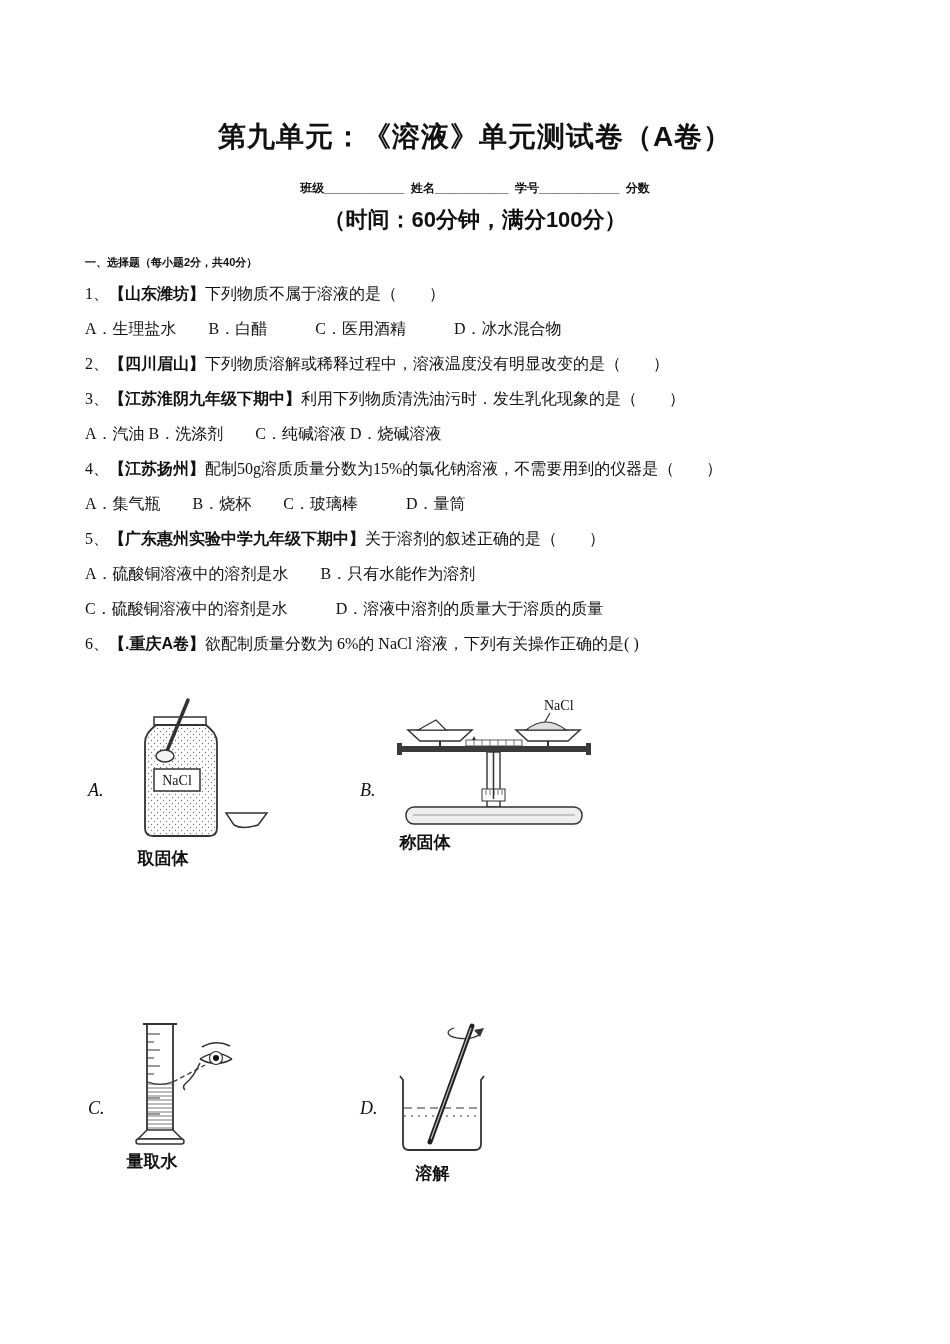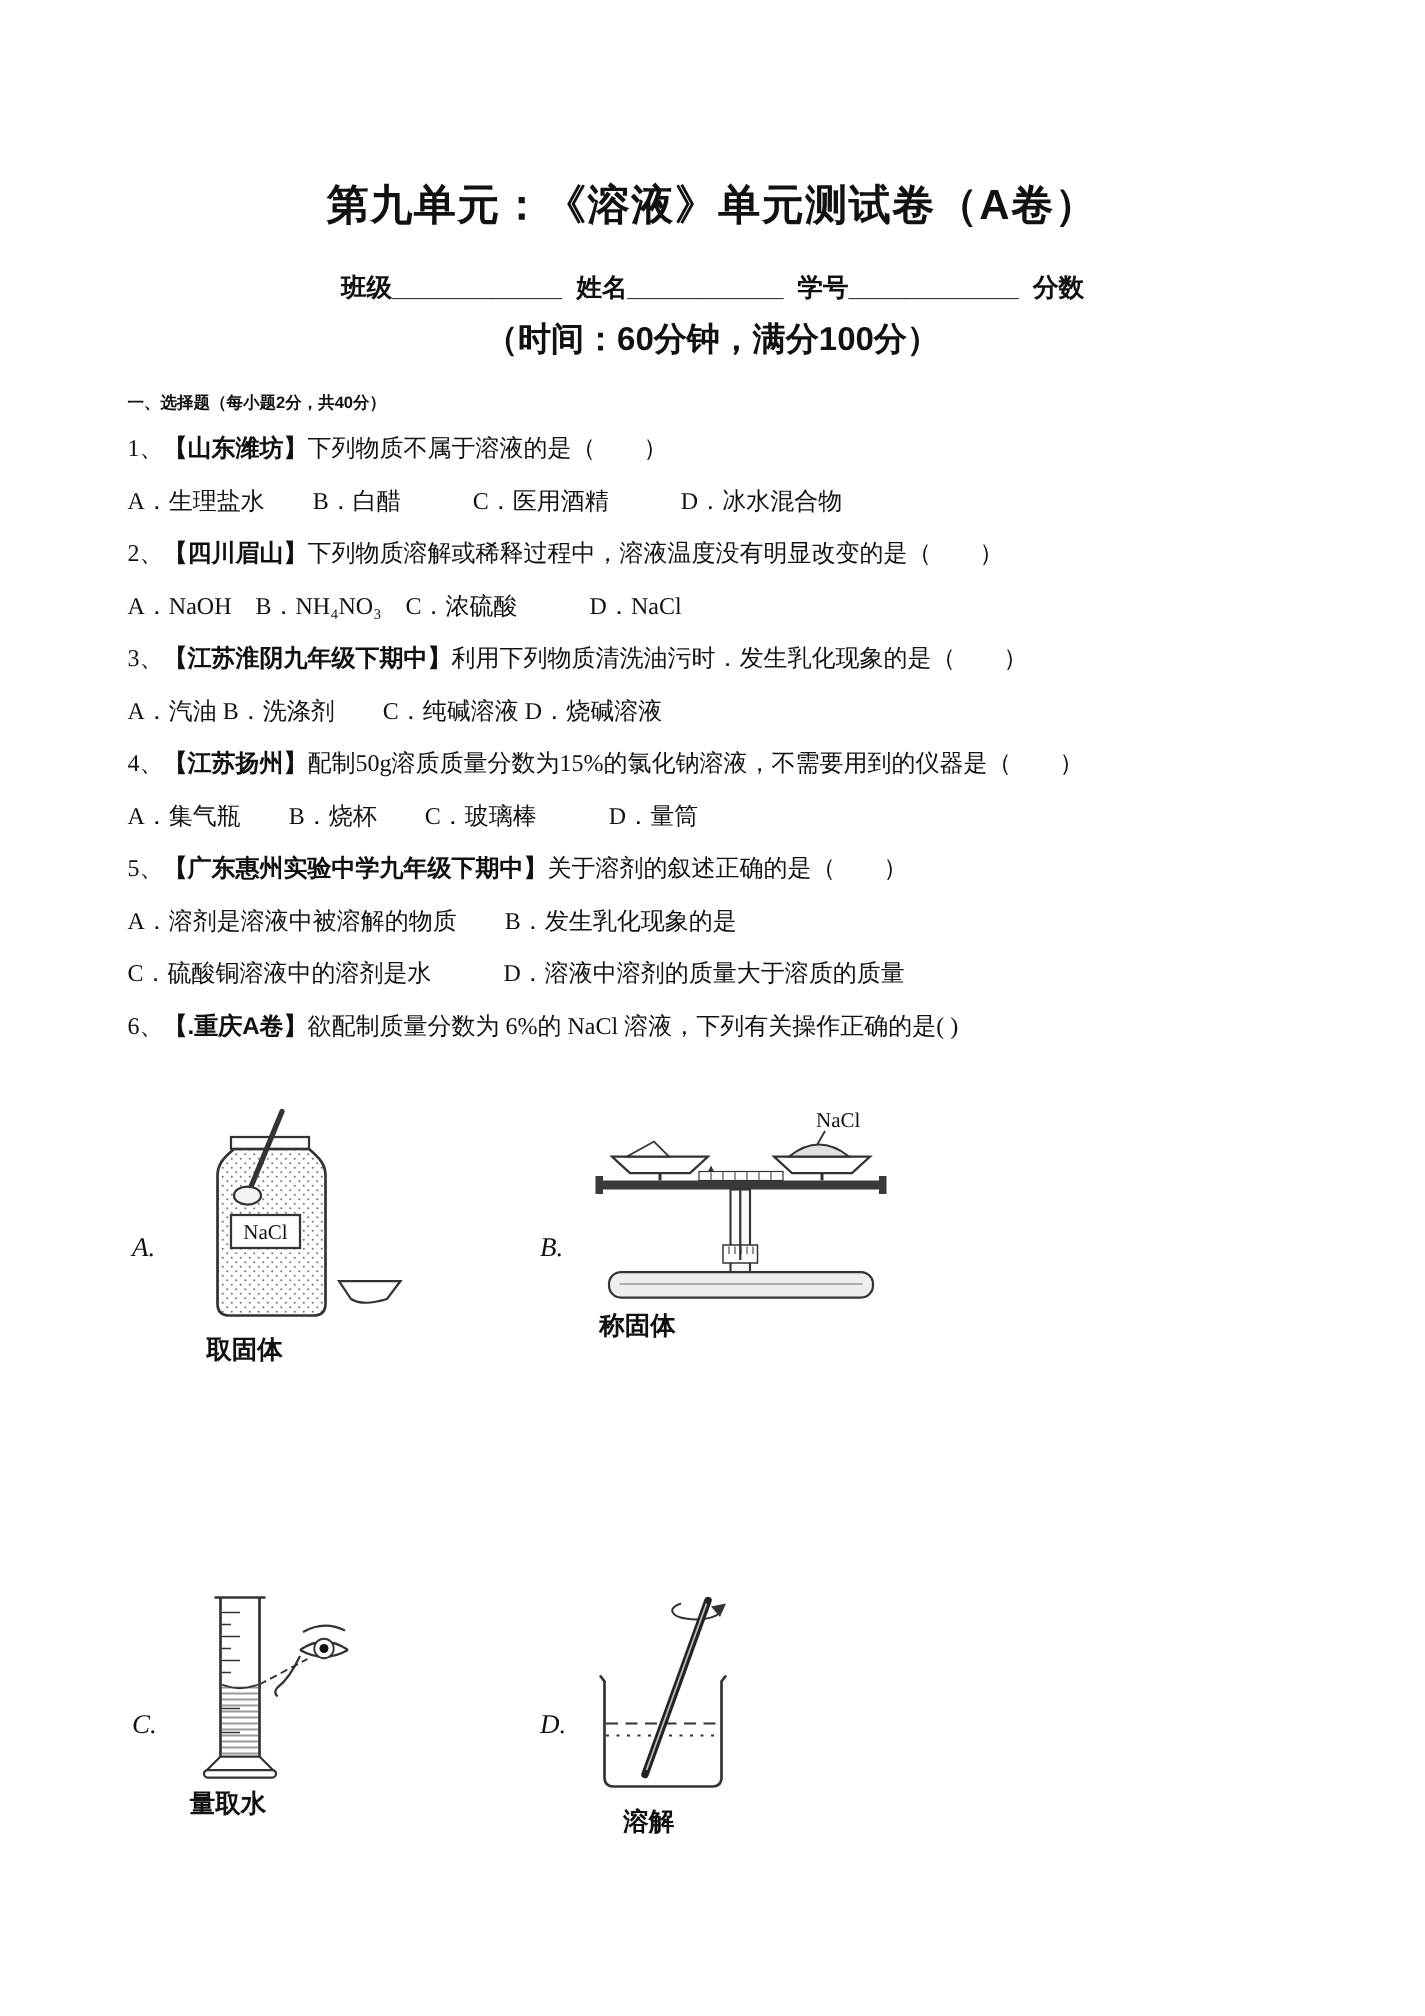--- a/index.html
+++ b/index.html
@@ -17,21 +17,21 @@
     font-family: "Liberation Sans", "DejaVu Sans", sans-serif;
     font-weight: bold;
     font-size: 28px;
     letter-spacing: 1px;
   }
   .info-line {
     margin-top: 24px;
     text-align: center;
     font-family: "Liberation Sans", "DejaVu Sans", sans-serif;
     font-weight: bold;
-    font-size: 17px;
+    font-size: 12px;
     white-space: pre-wrap;
   }
   .time-line {
     margin-top: 8px;
     text-align: center;
     font-family: "Liberation Sans", "DejaVu Sans", sans-serif;
     font-weight: bold;
     font-size: 22px;
   }
   .section-heading {
@@ -90,30 +90,29 @@
   <div class="time-line">（时间：60分钟，满分100分）</div>
 
   <div class="section-heading">一、选择题（每小题2分，共40分）</div>
 
   <div class="questions">
 
     <div class="line"><span>1、</span><span class="qtag">【山东潍坊】</span><span>下列物质不属于溶液的是（　　）</span></div>
     <div class="line">A．生理盐水　　B．白醋　　　C．医用酒精　　　D．冰水混合物</div>
 
     <div class="line"><span>2、</span><span class="qtag">【四川眉山】</span><span>下列物质溶解或稀释过程中，溶液温度没有明显改变的是（　　）</span></div>
-    <div class="line">A．NaOH　B．NH₄NO₃　C．浓硫酸　　　D．NaCl</div>
 
     <div class="line"><span>3、</span><span class="qtag">【江苏淮阴九年级下期中】</span><span>利用下列物质清洗油污时．发生乳化现象的是（　　）</span></div>
     <div class="line">A．汽油 B．洗涤剂　　C．纯碱溶液 D．烧碱溶液</div>
 
     <div class="line"><span>4、</span><span class="qtag">【江苏扬州】</span><span>配制50g溶质质量分数为15%的氯化钠溶液，不需要用到的仪器是（　　）</span></div>
     <div class="line">A．集气瓶　　B．烧杯　　C．玻璃棒　　　D．量筒</div>
 
     <div class="line"><span>5、</span><span class="qtag">【广东惠州实验中学九年级下期中】</span><span>关于溶剂的叙述正确的是（　　）</span></div>
-    <div class="line">A．溶剂是溶液中被溶解的物质　　B．发生乳化现象的是</div>
+    <div class="line">A．硫酸铜溶液中的溶剂是水　　B．只有水能作为溶剂</div>
     <div class="line">C．硫酸铜溶液中的溶剂是水　　　D．溶液中溶剂的质量大于溶质的质量</div>
 
     <div class="line"><span>6、</span><span class="qtag">【.重庆A卷】</span><span>欲配制质量分数为 6%的 NaCl 溶液，下列有关操作正确的是( )</span></div>
 
   </div>
 
   <div class="fig-row fig-row-1">
 
     <div class="fig fig-slot-1">
       <span class="fig-label">A.</span>

